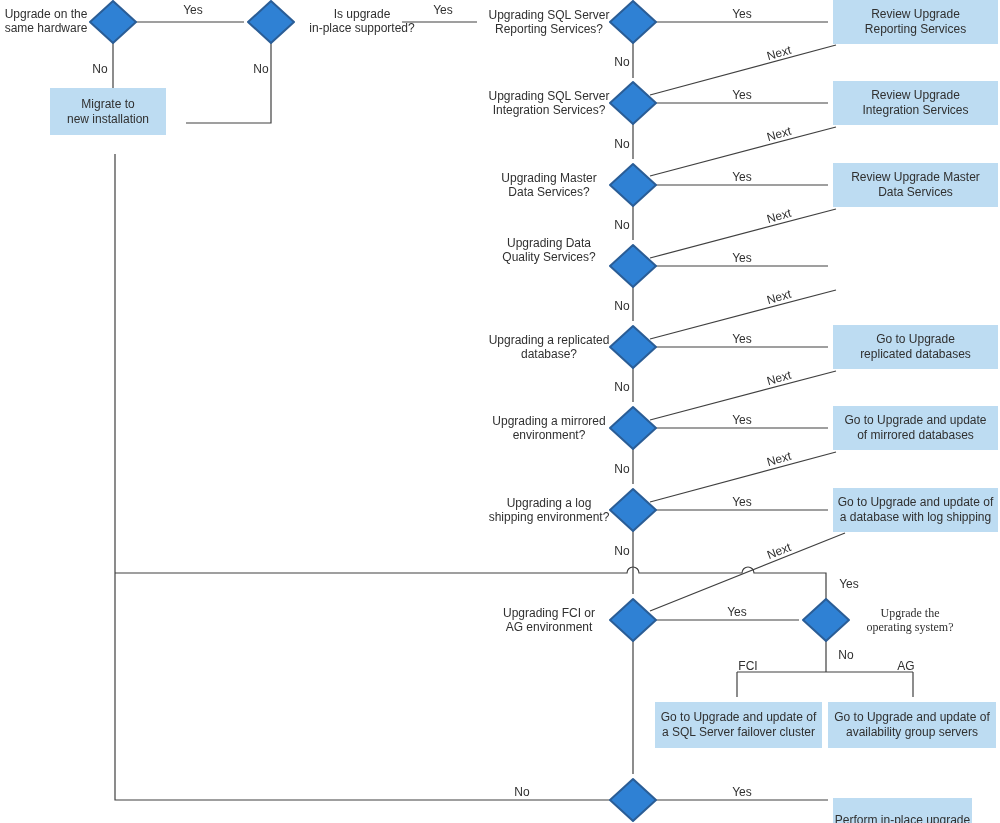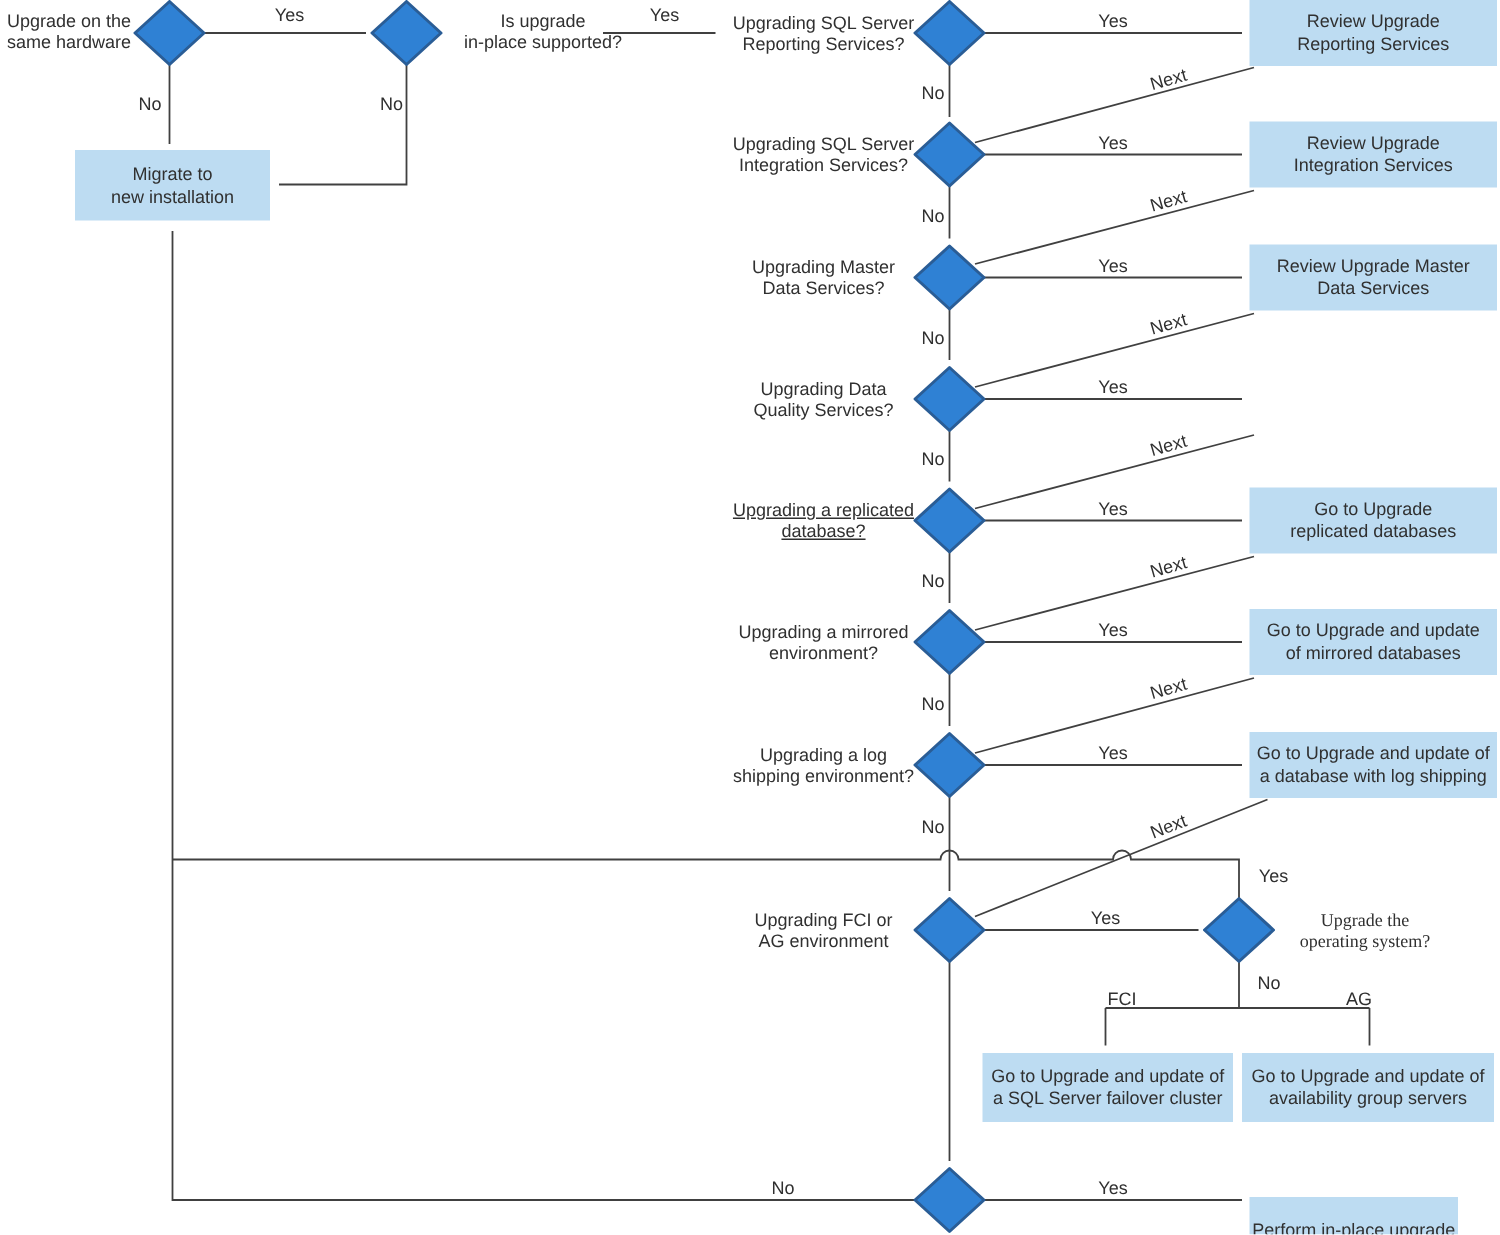--- a/index.html
+++ b/index.html
@@ -107,46 +107,46 @@
       <div>Reporting Services?</div>
   </div>
   <div class="qlbl" style="left:479px;top:89px;">
     <div>Upgrading SQL Server</div>
       <div>Integration Services?</div>
   </div>
   <div class="qlbl" style="left:479px;top:171px;">
     <div>Upgrading Master</div>
       <div>Data Services?</div>
   </div>
-  <div class="qlbl" style="left:479px;top:252px;">
+  <div class="qlbl" style="left:479px;top:236px;">
     <div>Upgrading Data</div>
       <div>Quality Services?</div>
   </div>
-  <div class="qlbl" style="left:479px;top:333px;text-decoration:underline;">
+  <div class="qlbl" style="left:479px;top:333px;">
     <div>Upgrading a replicated</div>
       <div>database?</div>
   </div>
   <div class="qlbl" style="left:479px;top:414px;">
     <div>Upgrading a mirrored</div>
       <div>environment?</div>
   </div>
   <div class="qlbl" style="left:479px;top:496px;">
     <div>Upgrading a log</div>
       <div>shipping environment?</div>
   </div>
   <div class="qlbl" style="left:479px;top:606px;">
     <div>Upgrading FCI or</div>
       <div>AG environment</div>
   </div>
   <div class="qlbl" style="left:852px;top:606px;width:116px;font-family:Liberation Serif, serif;">
     <div>Upgrade the</div>
       <div>operating system?</div>
   </div>
 
-  <div class="box" style="left:50px;top:100px;width:130px;height:47px;">
+  <div class="box" style="left:50px;top:88px;width:116px;height:47px;">
     <div>Migrate to</div>
       <div>new installation</div>
   </div>
   <div class="box" style="left:833px;top:0px;width:165px;height:44px;">
     <div>Review Upgrade</div>
       <div>Reporting Services</div>
   </div>
   <div class="box" style="left:833px;top:81px;width:165px;height:44px;">
     <div>Review Upgrade</div>
       <div>Integration Services</div>

